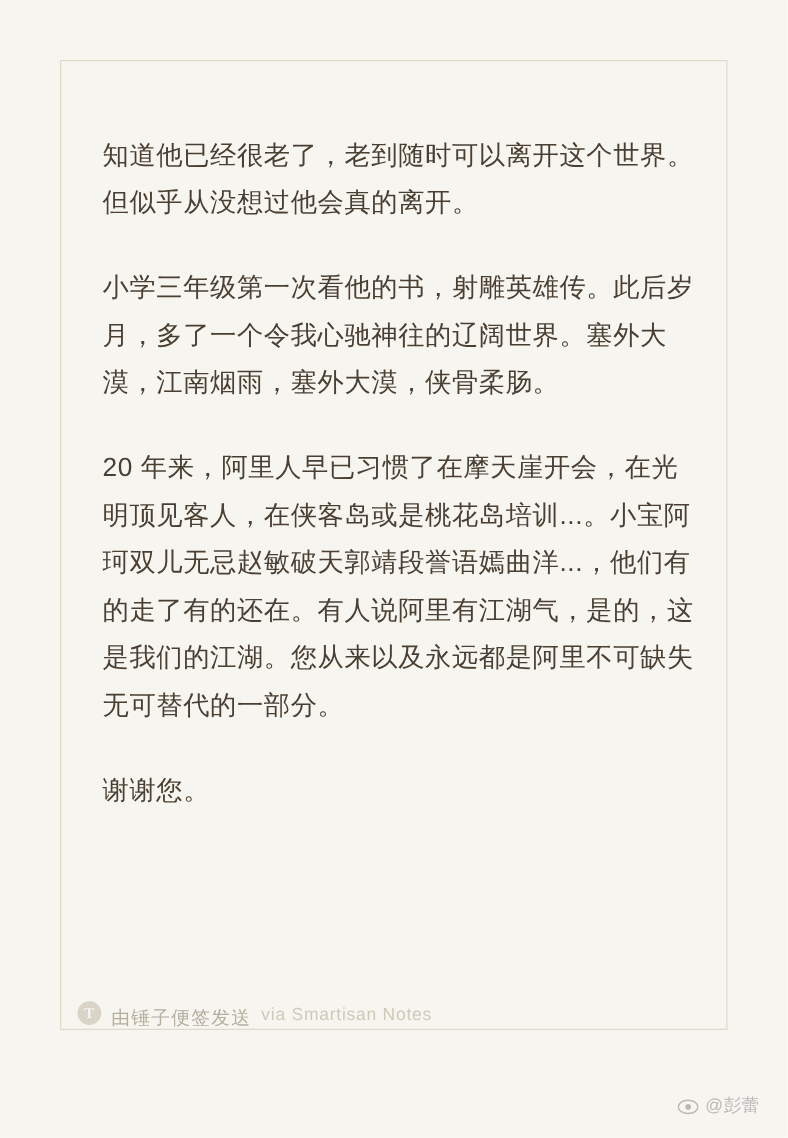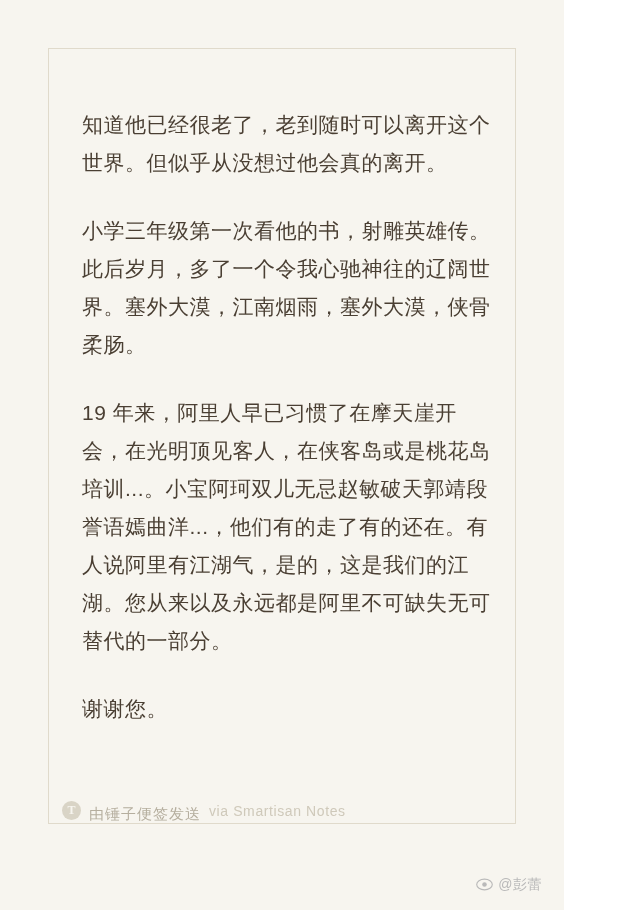--- a/index.html
+++ b/index.html
@@ -8,21 +8,21 @@
   }
   body {
     width: 630px;
     height: 910px;
     background: #ffffff;
     font-family: "Liberation Sans", sans-serif;
     overflow: hidden;
   }
   .page {
     position: relative;
-    width: 564px;
+    width: 630px;
     height: 910px;
     background: #f7f5ef;
     box-sizing: border-box;
   }
   .note-card {
     position: absolute;
     left: 20px;
     top: 16px;
     right: 20px;
     bottom: 68px;
@@ -89,21 +89,21 @@
     color: #cfc9ba;
     font-size: 14px;
     letter-spacing: 0.6px;
     font-family: "Liberation Sans", sans-serif;
   }
   .watermark {
     position: absolute;
     right: 22px;
     bottom: 16px;
     display: flex;
-    align-items: flex-start;
+    align-items: flex-end;
     gap: 5px;
   }
   .weibo-eye {
     width: 17px;
     height: 17px;
     display: block;
   }
   .watermark-text {
     color: #b9b9b9;
     font-size: 14px;
@@ -114,21 +114,21 @@
 <body>
 
 <div class="page">
 
   <div class="note-card">
     <div class="note-border"></div>
 
     <div class="note-body">
       <p class="para">知道他已经很老了，老到随时可以离开这个世界。但似乎从没想过他会真的离开。</p>
       <p class="para">小学三年级第一次看他的书，射雕英雄传。此后岁月，多了一个令我心驰神往的辽阔世界。塞外大漠，江南烟雨，塞外大漠，侠骨柔肠。</p>
-      <p class="para">19 年来，阿里人早已习惯了在摩天崖开会，在光明顶见客人，在侠客岛或是桃花岛培训...。小宝阿珂双儿无忌赵敏破天郭靖段誉语嫣曲洋...，他们有的走了有的还在。有人说阿里有江湖气，是的，这是我们的江湖。您从来以及永远都是阿里不可缺失无可替代的一部分。</p>
+      <p class="para">20 年来，阿里人早已习惯了在摩天崖开会，在光明顶见客人，在侠客岛或是桃花岛培训...。小宝阿珂双儿无忌赵敏破天郭靖段誉语嫣曲洋...，他们有的走了有的还在。有人说阿里有江湖气，是的，这是我们的江湖。您从来以及永远都是阿里不可缺失无可替代的一部分。</p>
       <p class="para">谢谢您。</p>
     </div>
   </div>
 
   <div class="footer">
     <span class="t-badge">T</span>
     <span class="footer-cn">由锤子便签发送</span>
     <span class="footer-en">via Smartisan Notes</span>
   </div>
 

